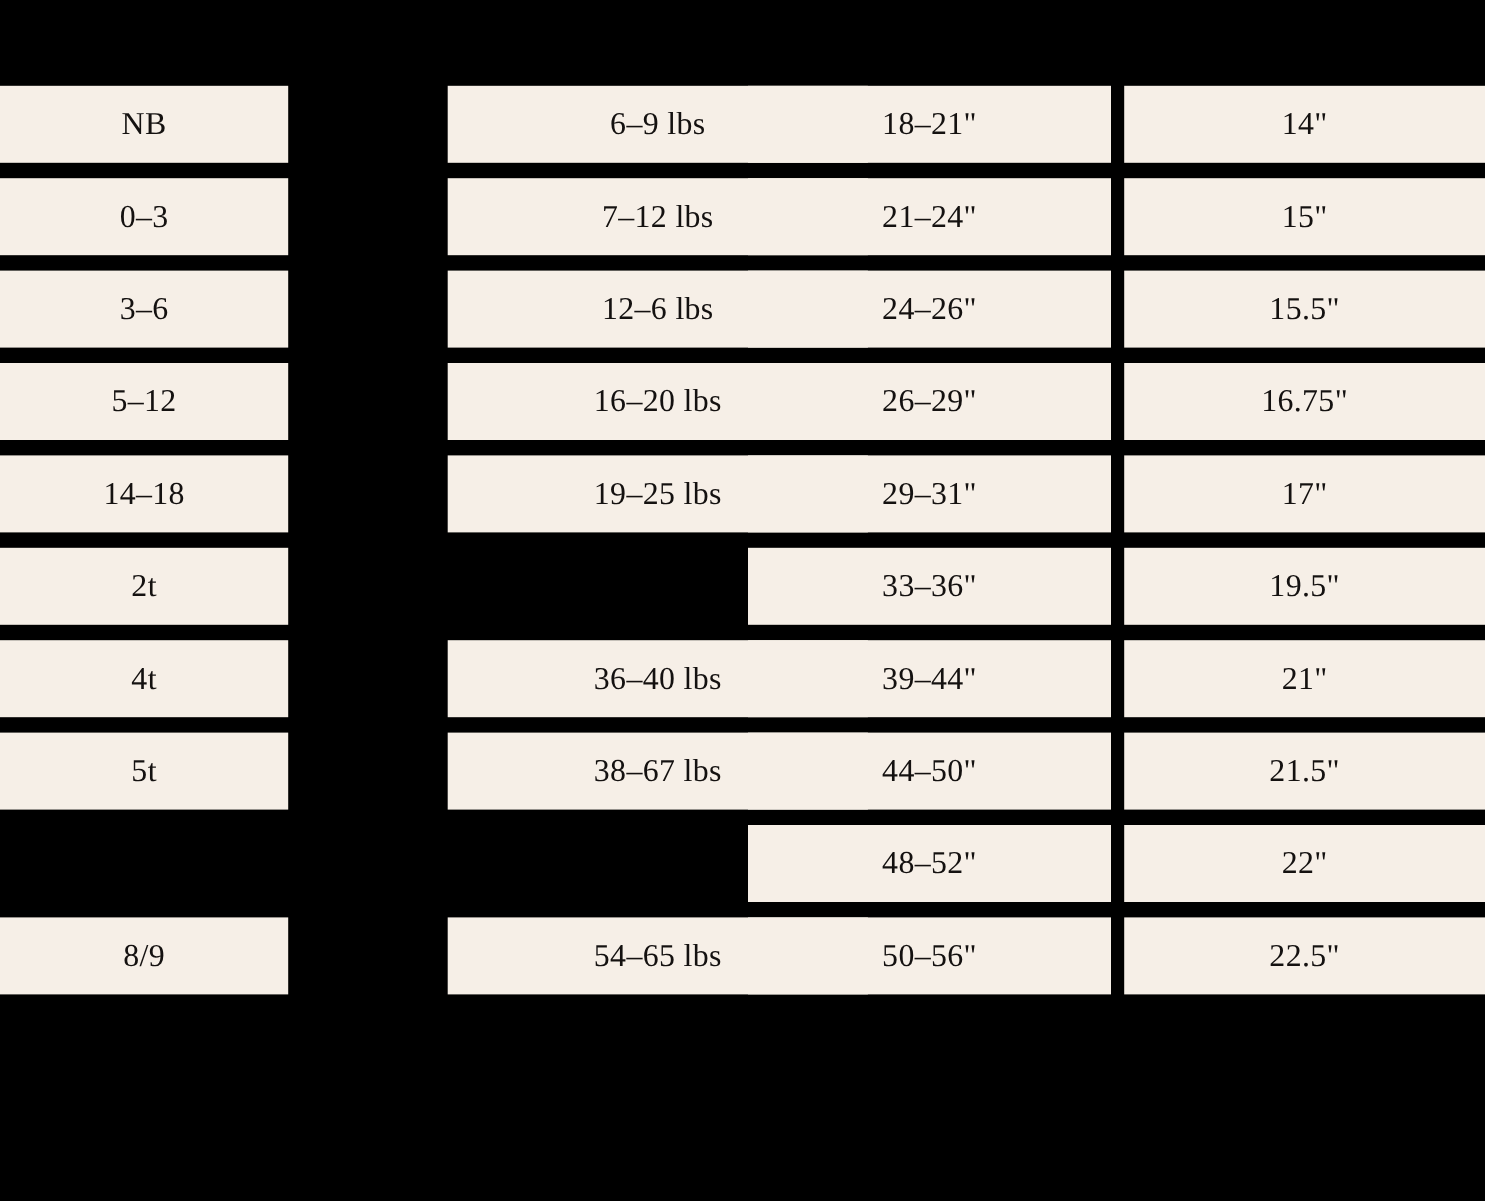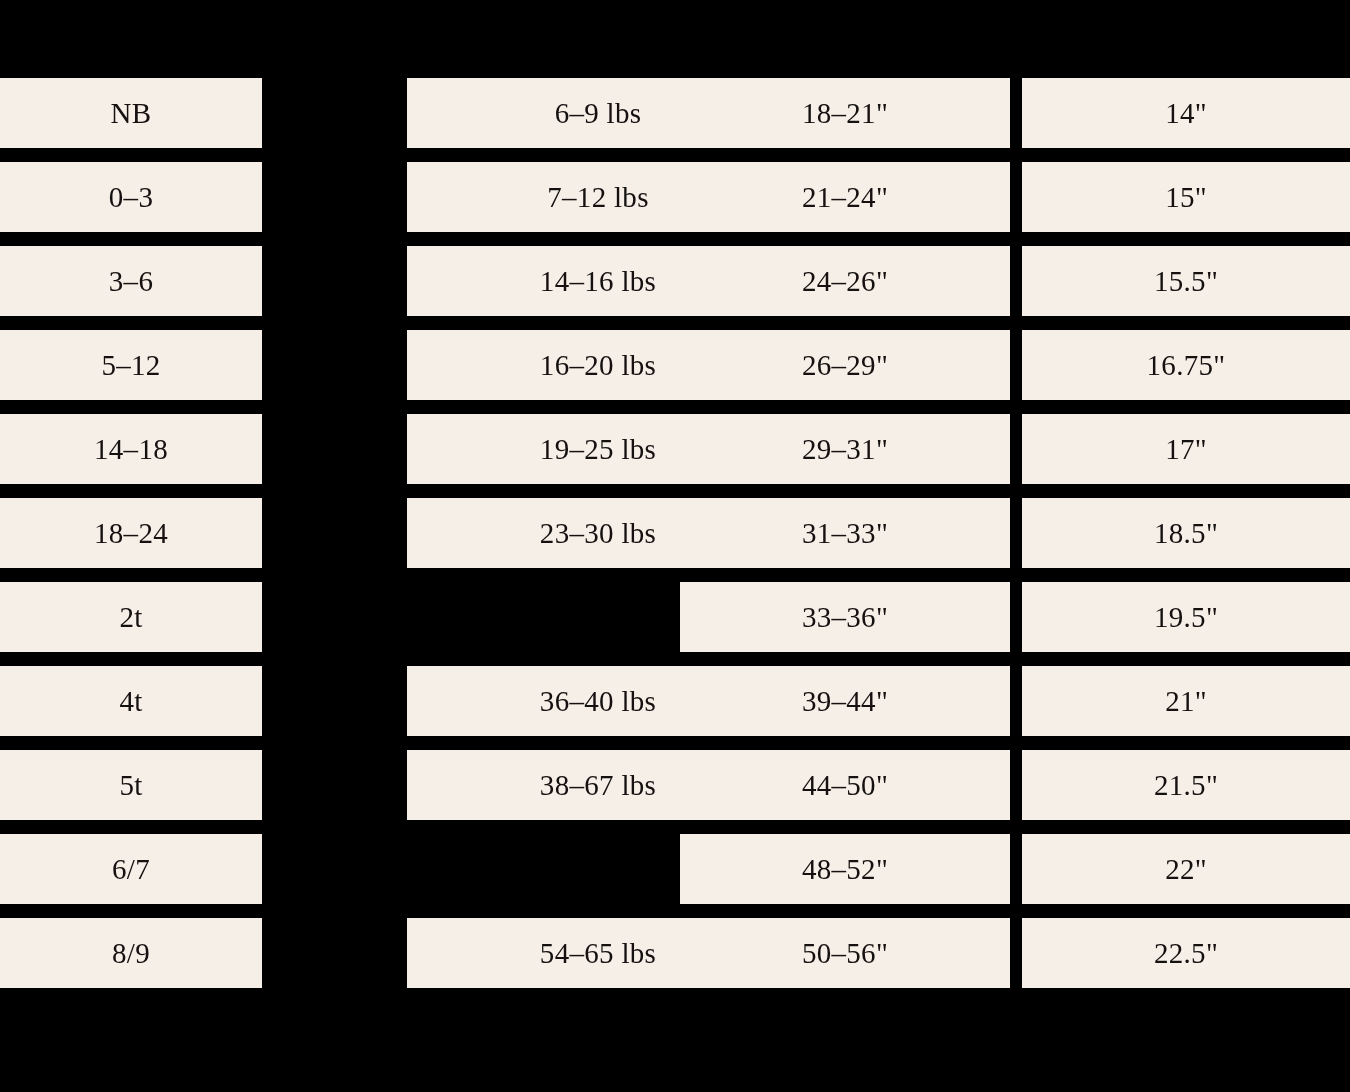--- a/index.html
+++ b/index.html
@@ -71,61 +71,54 @@
         <div class="cell col-3">14"</div>
       </div>
       <div class="row">
         <div class="cell col-0">0–3</div>
         <div class="cell col-1">7–12 lbs</div>
         <div class="cell col-2">21–24"</div>
         <div class="cell col-3">15"</div>
       </div>
       <div class="row">
         <div class="cell col-0">3–6</div>
-        <div class="cell col-1">14–16 lbs</div>
+        <div class="cell col-1">12–6 lbs</div>
         <div class="cell col-2">24–26"</div>
         <div class="cell col-3">15.5"</div>
       </div>
       <div class="row">
         <div class="cell col-0">5–12</div>
         <div class="cell col-1">16–20 lbs</div>
         <div class="cell col-2">26–29"</div>
         <div class="cell col-3">16.75"</div>
       </div>
       <div class="row">
         <div class="cell col-0">14–18</div>
         <div class="cell col-1">19–25 lbs</div>
         <div class="cell col-2">29–31"</div>
         <div class="cell col-3">17"</div>
-      </div>
-      <div class="row">
-        <div class="cell col-0">18–24</div>
-        <div class="cell col-1">23–30 lbs</div>
-        <div class="cell col-2">31–33"</div>
-        <div class="cell col-3">18.5"</div>
       </div>
       <div class="row">
         <div class="cell col-0">2t</div>
         <div class="cell col-2">33–36"</div>
         <div class="cell col-3">19.5"</div>
       </div>
       <div class="row">
         <div class="cell col-0">4t</div>
         <div class="cell col-1">36–40 lbs</div>
         <div class="cell col-2">39–44"</div>
         <div class="cell col-3">21"</div>
       </div>
       <div class="row">
         <div class="cell col-0">5t</div>
         <div class="cell col-1">38–67 lbs</div>
         <div class="cell col-2">44–50"</div>
         <div class="cell col-3">21.5"</div>
       </div>
       <div class="row">
-        <div class="cell col-0">6/7</div>
         <div class="cell col-2">48–52"</div>
         <div class="cell col-3">22"</div>
       </div>
       <div class="row">
         <div class="cell col-0">8/9</div>
         <div class="cell col-1">54–65 lbs</div>
         <div class="cell col-2">50–56"</div>
         <div class="cell col-3">22.5"</div>
       </div>
     </div>

